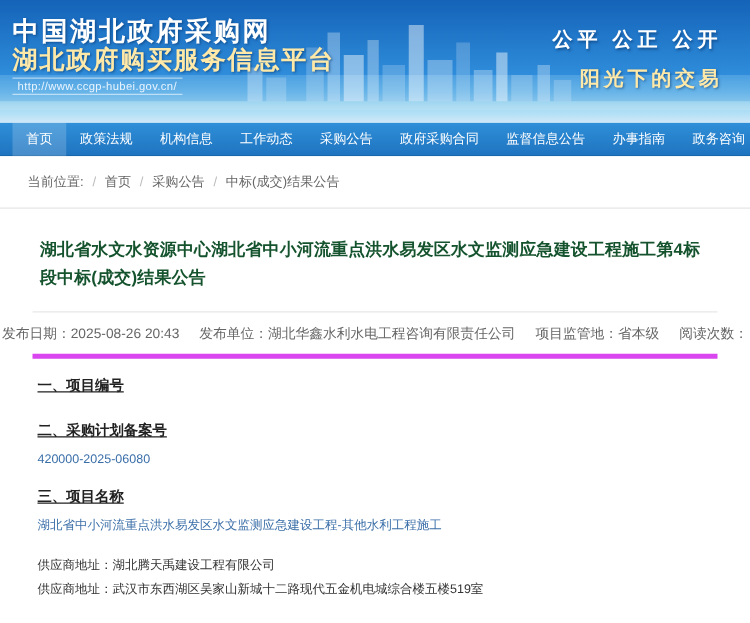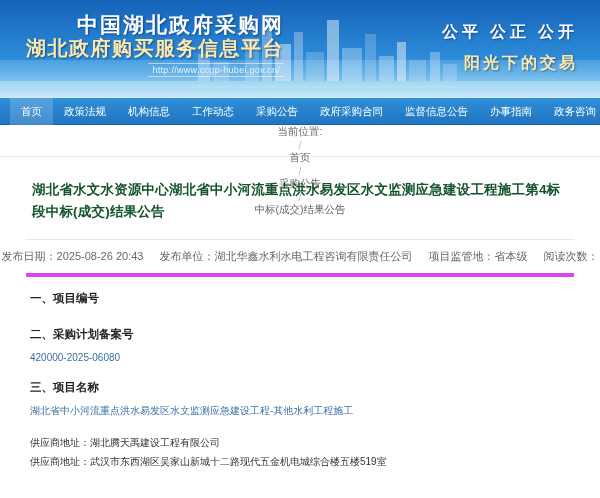--- a/index.html
+++ b/index.html
@@ -31,21 +31,21 @@
   .ground {
     position: absolute; left: 0; right: 0; bottom: 0; height: 17px;
     background: linear-gradient(to bottom, #9ed5f0, #d8eefb);
   }
   .water {
     position: absolute; left: 0; right: 0; bottom: 0; height: 10px;
     background: linear-gradient(to bottom, #a9dcf4, #cfe9f8);
   }
 
   .logo-block {
-    position: absolute; left: 26px; top: 13px; z-index: 5; text-align: right;
+    position: absolute; left: 10px; top: 13px; z-index: 5; text-align: left;
   }
   .logo-line1 {
     font-family: "Liberation Serif", serif;
     font-size: 21px; font-weight: bold; color: #ffffff;
     letter-spacing: 2px; line-height: 24px;
     text-shadow: 1px 1px 2px rgba(0,40,90,0.55);
   }
   .logo-line2 {
     font-family: "Liberation Serif", serif;
     font-size: 20px; font-weight: bold; color: #ffe9a8;
@@ -84,23 +84,23 @@
     border-bottom: 1px solid #1866ad;
   }
   .nav-item {
     color: #ffffff; font-size: 10.5px; padding: 0 11px;
     line-height: 27px; white-space: nowrap; cursor: pointer;
   }
   .nav-item.active { background: rgba(255,255,255,0.18); }
 
   
   .crumb {
-    height: 32px; display: flex; align-items: center;
+    height: 42px; display: flex; align-items: center;
     padding: 0 22px; font-size: 10.5px; color: #666;
-    background: #fff; border-bottom: 1px solid #e6e6e6; flex-direction: column;
+    background: #fff; border-bottom: 1px solid #e6e6e6;
   }
   .crumb span { white-space: nowrap; }
   .crumb .sep { margin: 0 7px; color: #bbb; }
   .crumb a { color: #666; text-decoration: none; cursor: pointer; }
 
   
   .content { padding: 0 26px; }
   .doc-title {
     font-size: 13.5px; font-weight: bold; color: #14532d;
     line-height: 22px; padding: 22px 6px 16px 6px;
@@ -113,20 +113,21 @@
     display: flex; flex-wrap: nowrap; align-items: center;
     justify-content: center; gap: 16px;
     font-size: 11px; color: #666;
   }
   .meta-bar .m { white-space: nowrap; }
 
   .section { padding: 14px 4px 0 4px; }
   .sec-title {
     font-size: 11.5px; font-weight: bold; color: #222;
     margin-bottom: 7px;
+    text-decoration: underline;
   }
   .sec-body {
     font-size: 10px; color: #3a6ea8; line-height: 17px;
   }
 
   .kv { font-size: 10px; color: #333; line-height: 19px; }
   .kv .k { color: #333; }
   .kv .v { color: #333; }
 </style>
 </head>

